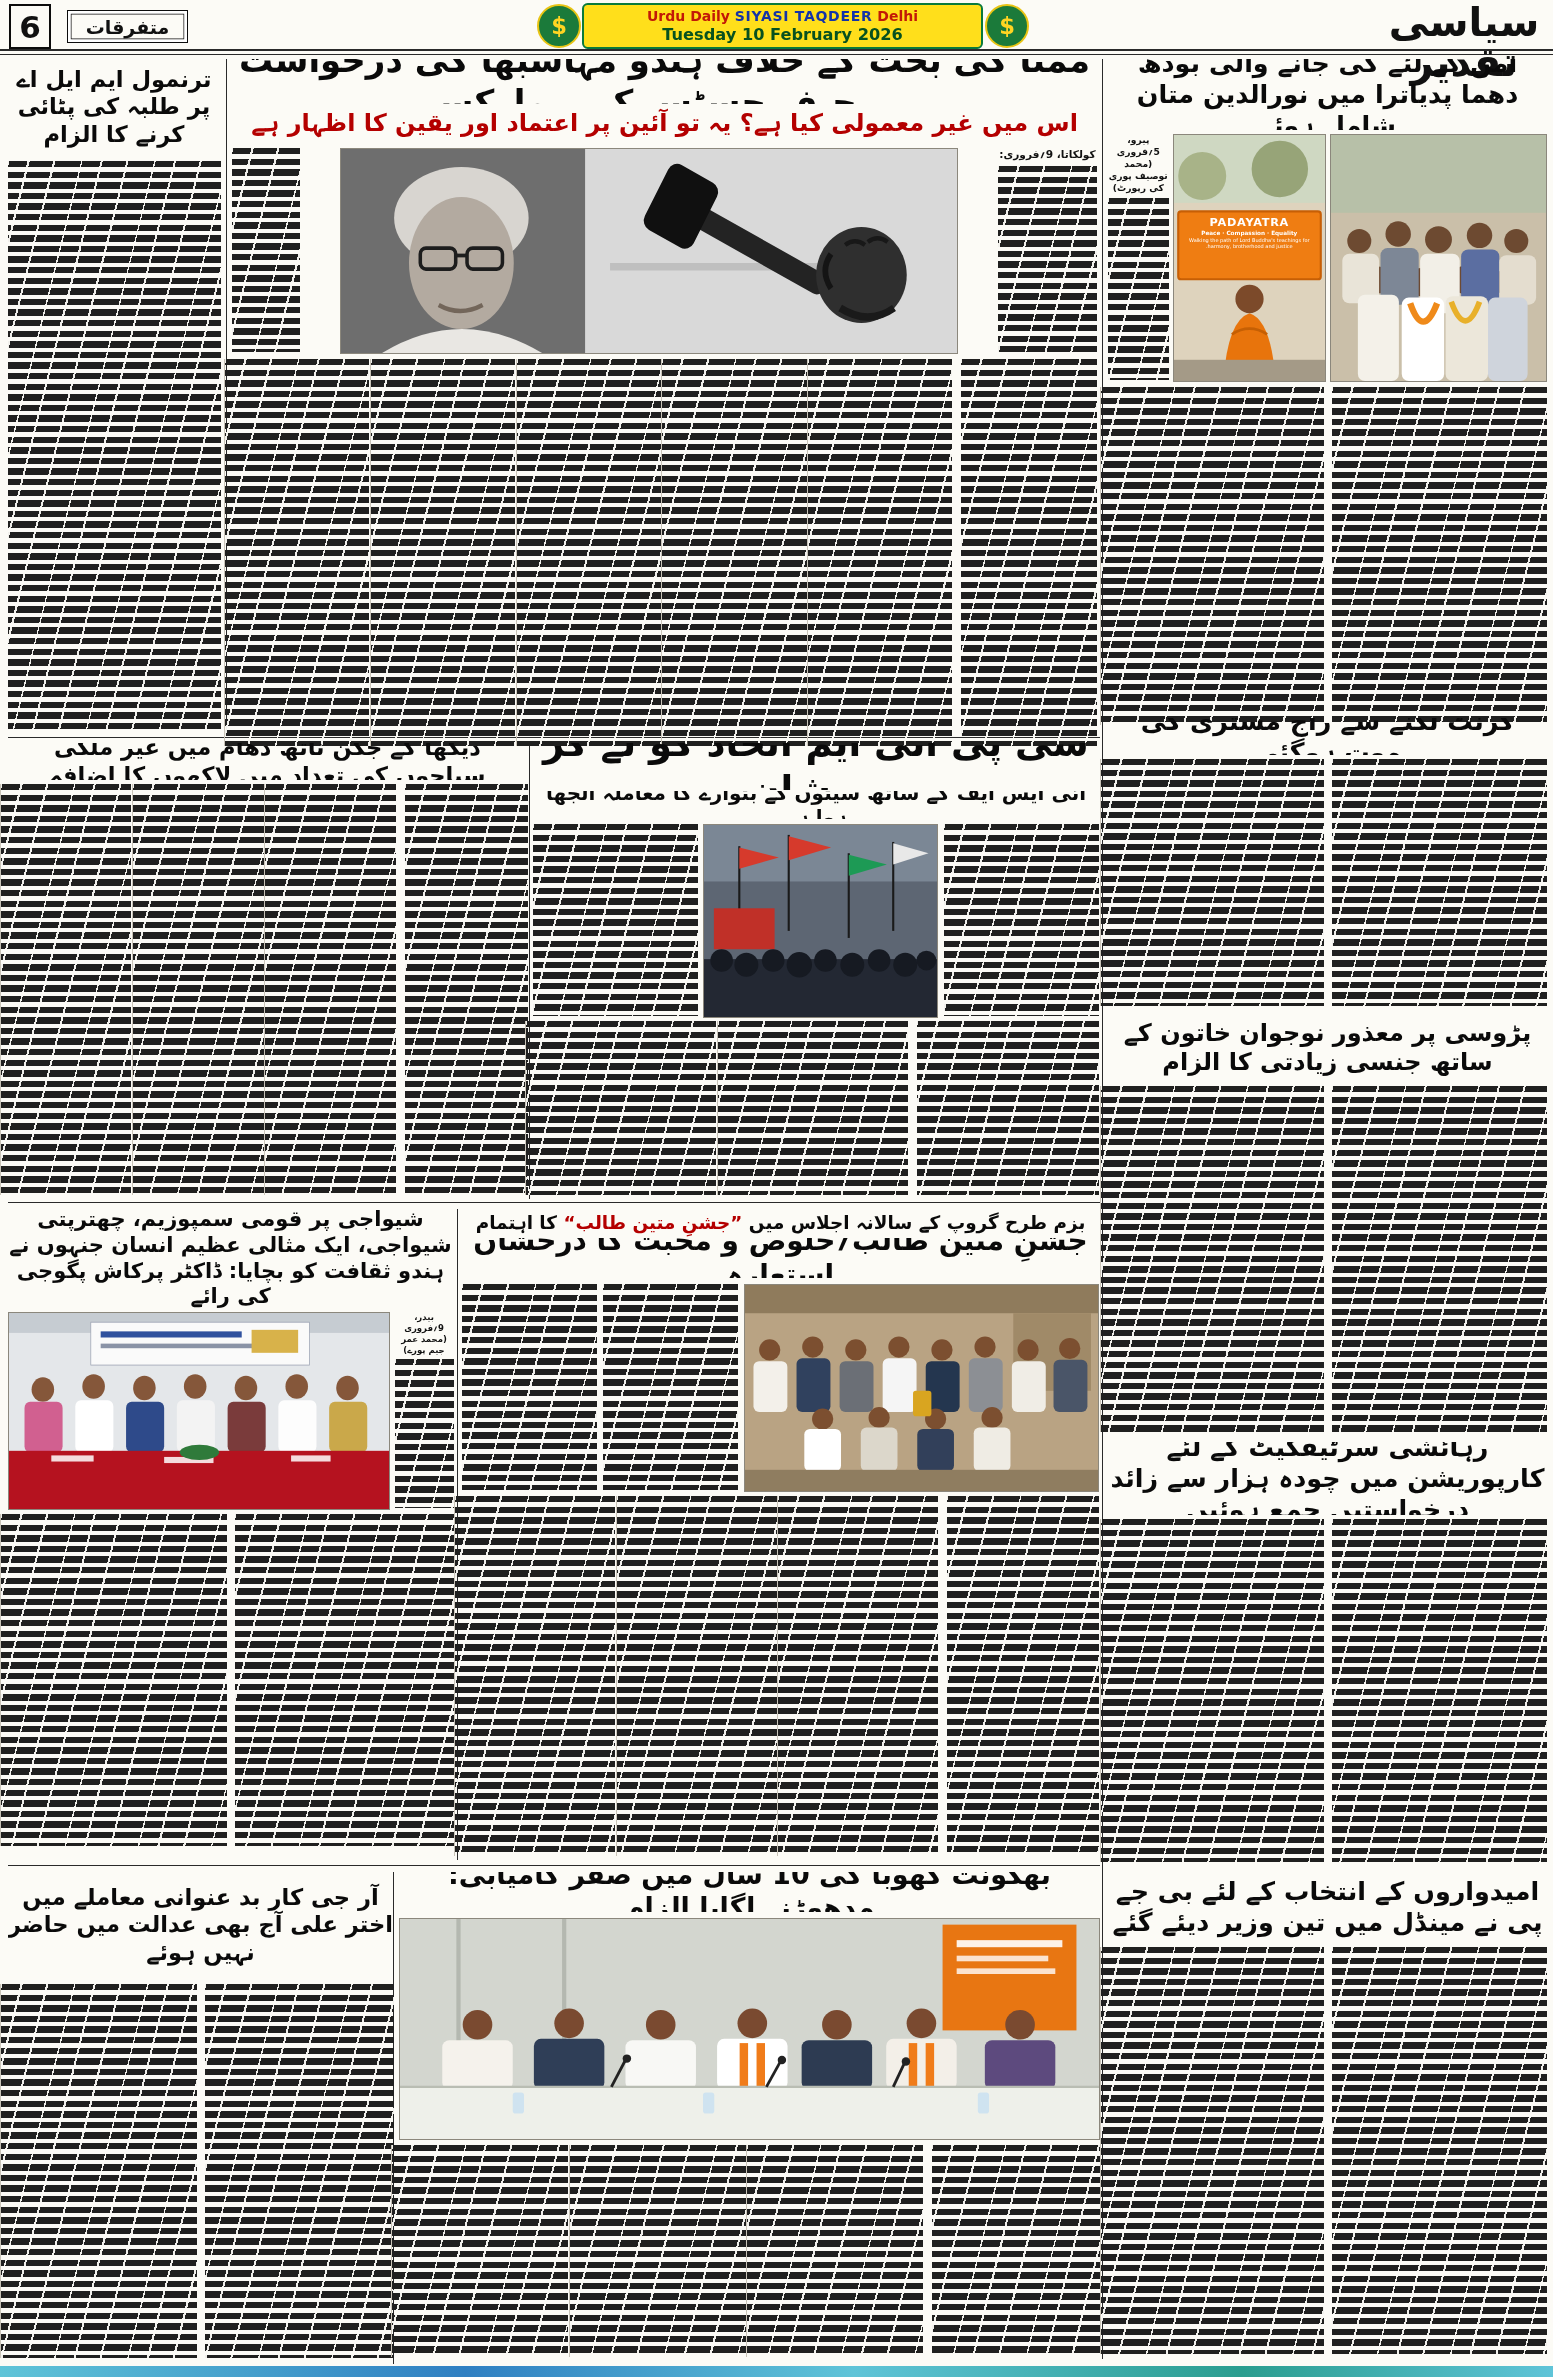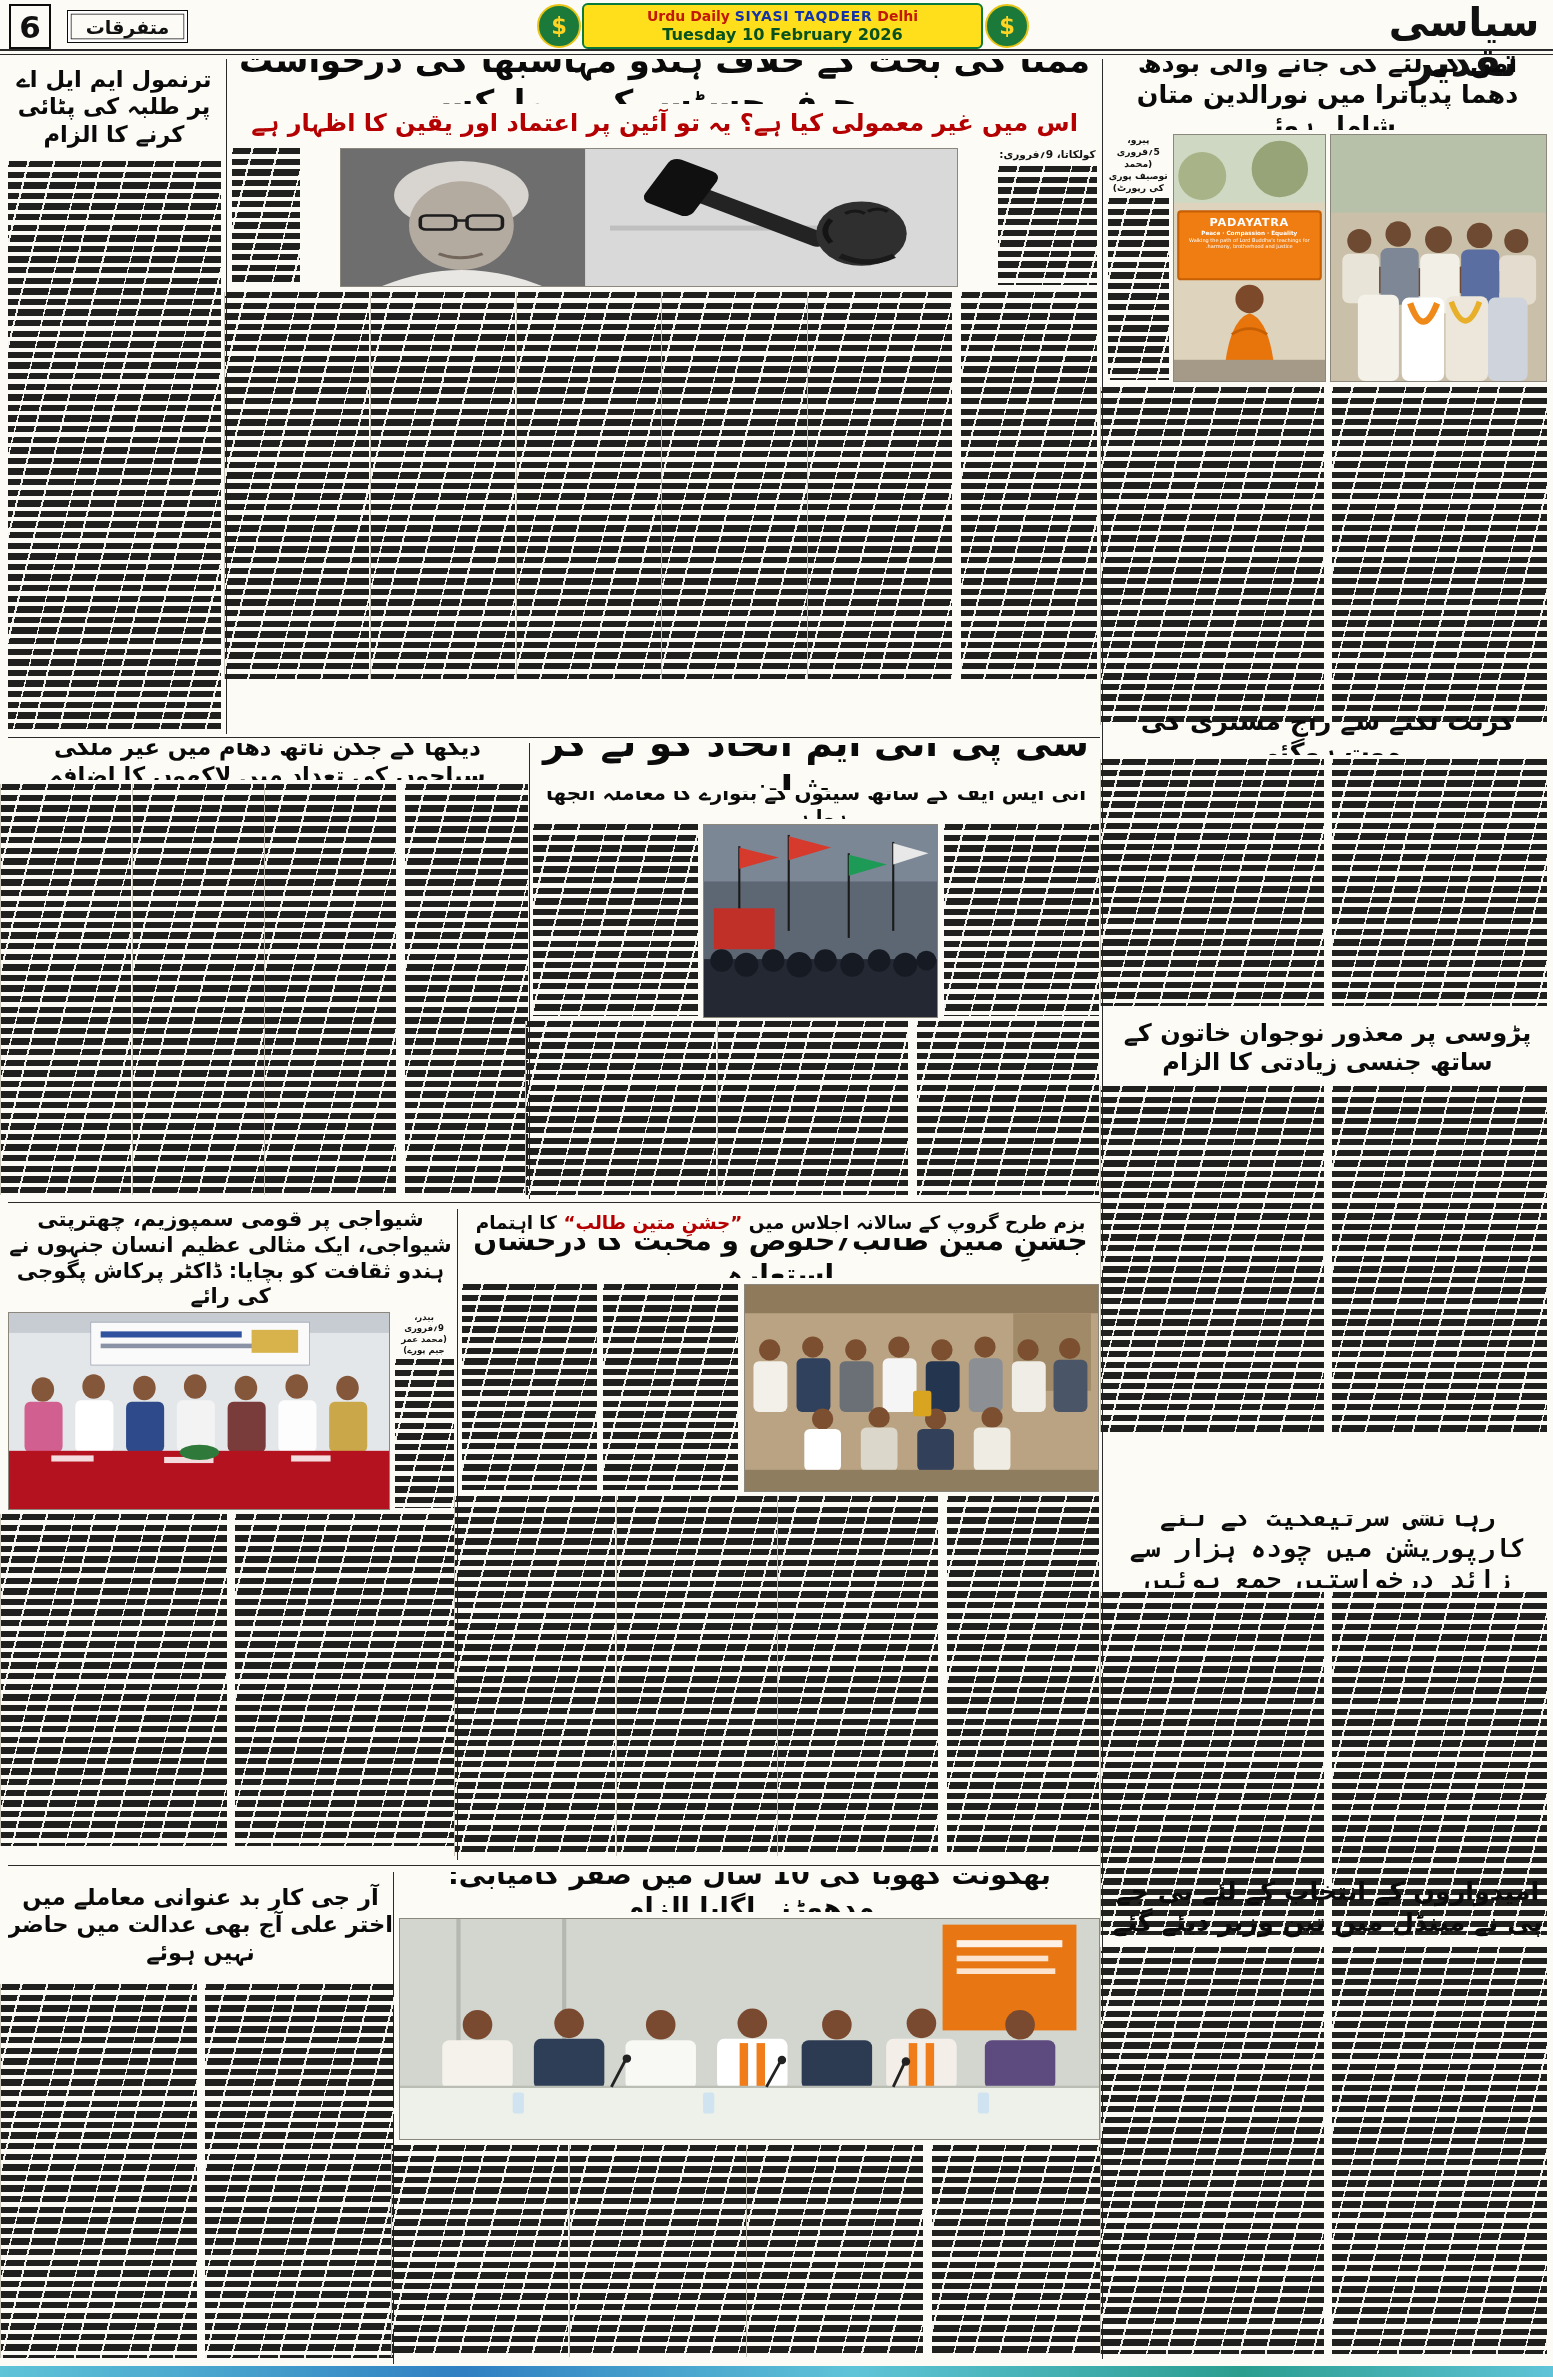--- a/index.html
+++ b/index.html
@@ -80,21 +80,21 @@
   <div class="abs hrule" style="left:8.5px;top:1865px;width:1092px;"></div>
 
   <section class="abs" style="left:8.5px;top:59px;width:213px;height:675px;">
     <div class="hl" style="font-size:22.6px;height:96px;margin-bottom:5.7px;">ترنمول ایم ایل اے پر طلبہ کی پٹائی کرنے کا الزام</div>
     <div class="sim" style="height:569px;"></div>
   </section>
 
   <section class="abs" style="left:233px;top:59px;width:865px;height:675px;">
     <div class="hl" style="font-size:34px;height:45px;margin-bottom:2.8px;">ممتا کی بحث کے خلاف ہندو مہاسبھا کی درخواست پر چیف جسٹس کے ریمارکس</div>
     <div class="hl sub" style="font-size:24px;height:34px;margin-bottom:7px;">اس میں غیر معمولی کیا ہے؟ یہ تو آئین پر اعتماد اور یقین کا اظہار ہے</div>
-    <div class="row" style="height:137px;gap:40px;">
+    <div class="row" style="height:204px;gap:40px;">
       <div style="width:99px;display:flex;flex-direction:column;gap:4.2px;">
         <div class="byline" style="font-size:10.6px;">کولکاتا، 9؍فروری:</div>
         <div class="sim" style="flex:1;"></div>
       </div>
       <figure class="ph" style="width:616px;height:100%;">
         <svg viewBox="0 0 870 272" preserveAspectRatio="none">
           <rect width="870" height="272" fill="#d2d2d2"></rect>
           <rect width="345" height="272" fill="#6e6e6e"></rect>
           <ellipse cx="170" cy="92" rx="95" ry="68" fill="#d8d5d0"></ellipse>
           <ellipse cx="170" cy="152" rx="74" ry="88" fill="#b3aaa0"></ellipse>
@@ -197,21 +197,21 @@
   </section>
 
   <section class="abs" style="left:1109px;top:1014px;width:439px;height:420px;">
     <div class="hl" style="font-size:24px;height:68px;margin-bottom:4.2px;">پڑوسی پر معذور نوجوان خاتون کے ساتھ جنسی زیادتی کا الزام</div>
     <div class="cols" style="height:346px;">
         <div class="tc sim"></div>
         <div class="tc sim"></div>
       </div>
   </section>
 
-  <section class="abs" style="left:1109px;top:1515px;width:439px;height:422px;font-family:Liberation Mono, monospace;">
+  <section class="abs" style="left:1109px;top:1442px;width:439px;height:422px;">
     <div class="hl" style="font-size:25.4px;height:73px;margin-bottom:4.2px;">رہائشی سرٹیفکیٹ کے لئے کارپوریشن میں چودہ ہزار سے زائد درخواستیں جمع ہوئیں</div>
     <div class="cols" style="height:343px;">
         <div class="tc sim"></div>
         <div class="tc sim"></div>
       </div>
   </section>
 
   <section class="abs" style="left:1109px;top:1870px;width:439px;height:487px;">
     <div class="hl" style="font-size:25.4px;height:73px;margin-bottom:4.2px;">امیدواروں کے انتخاب کے لئے بی جے پی نے مینڈل میں تین وزیر دیئے گئے</div>
     <div class="cols" style="height:407px;">

